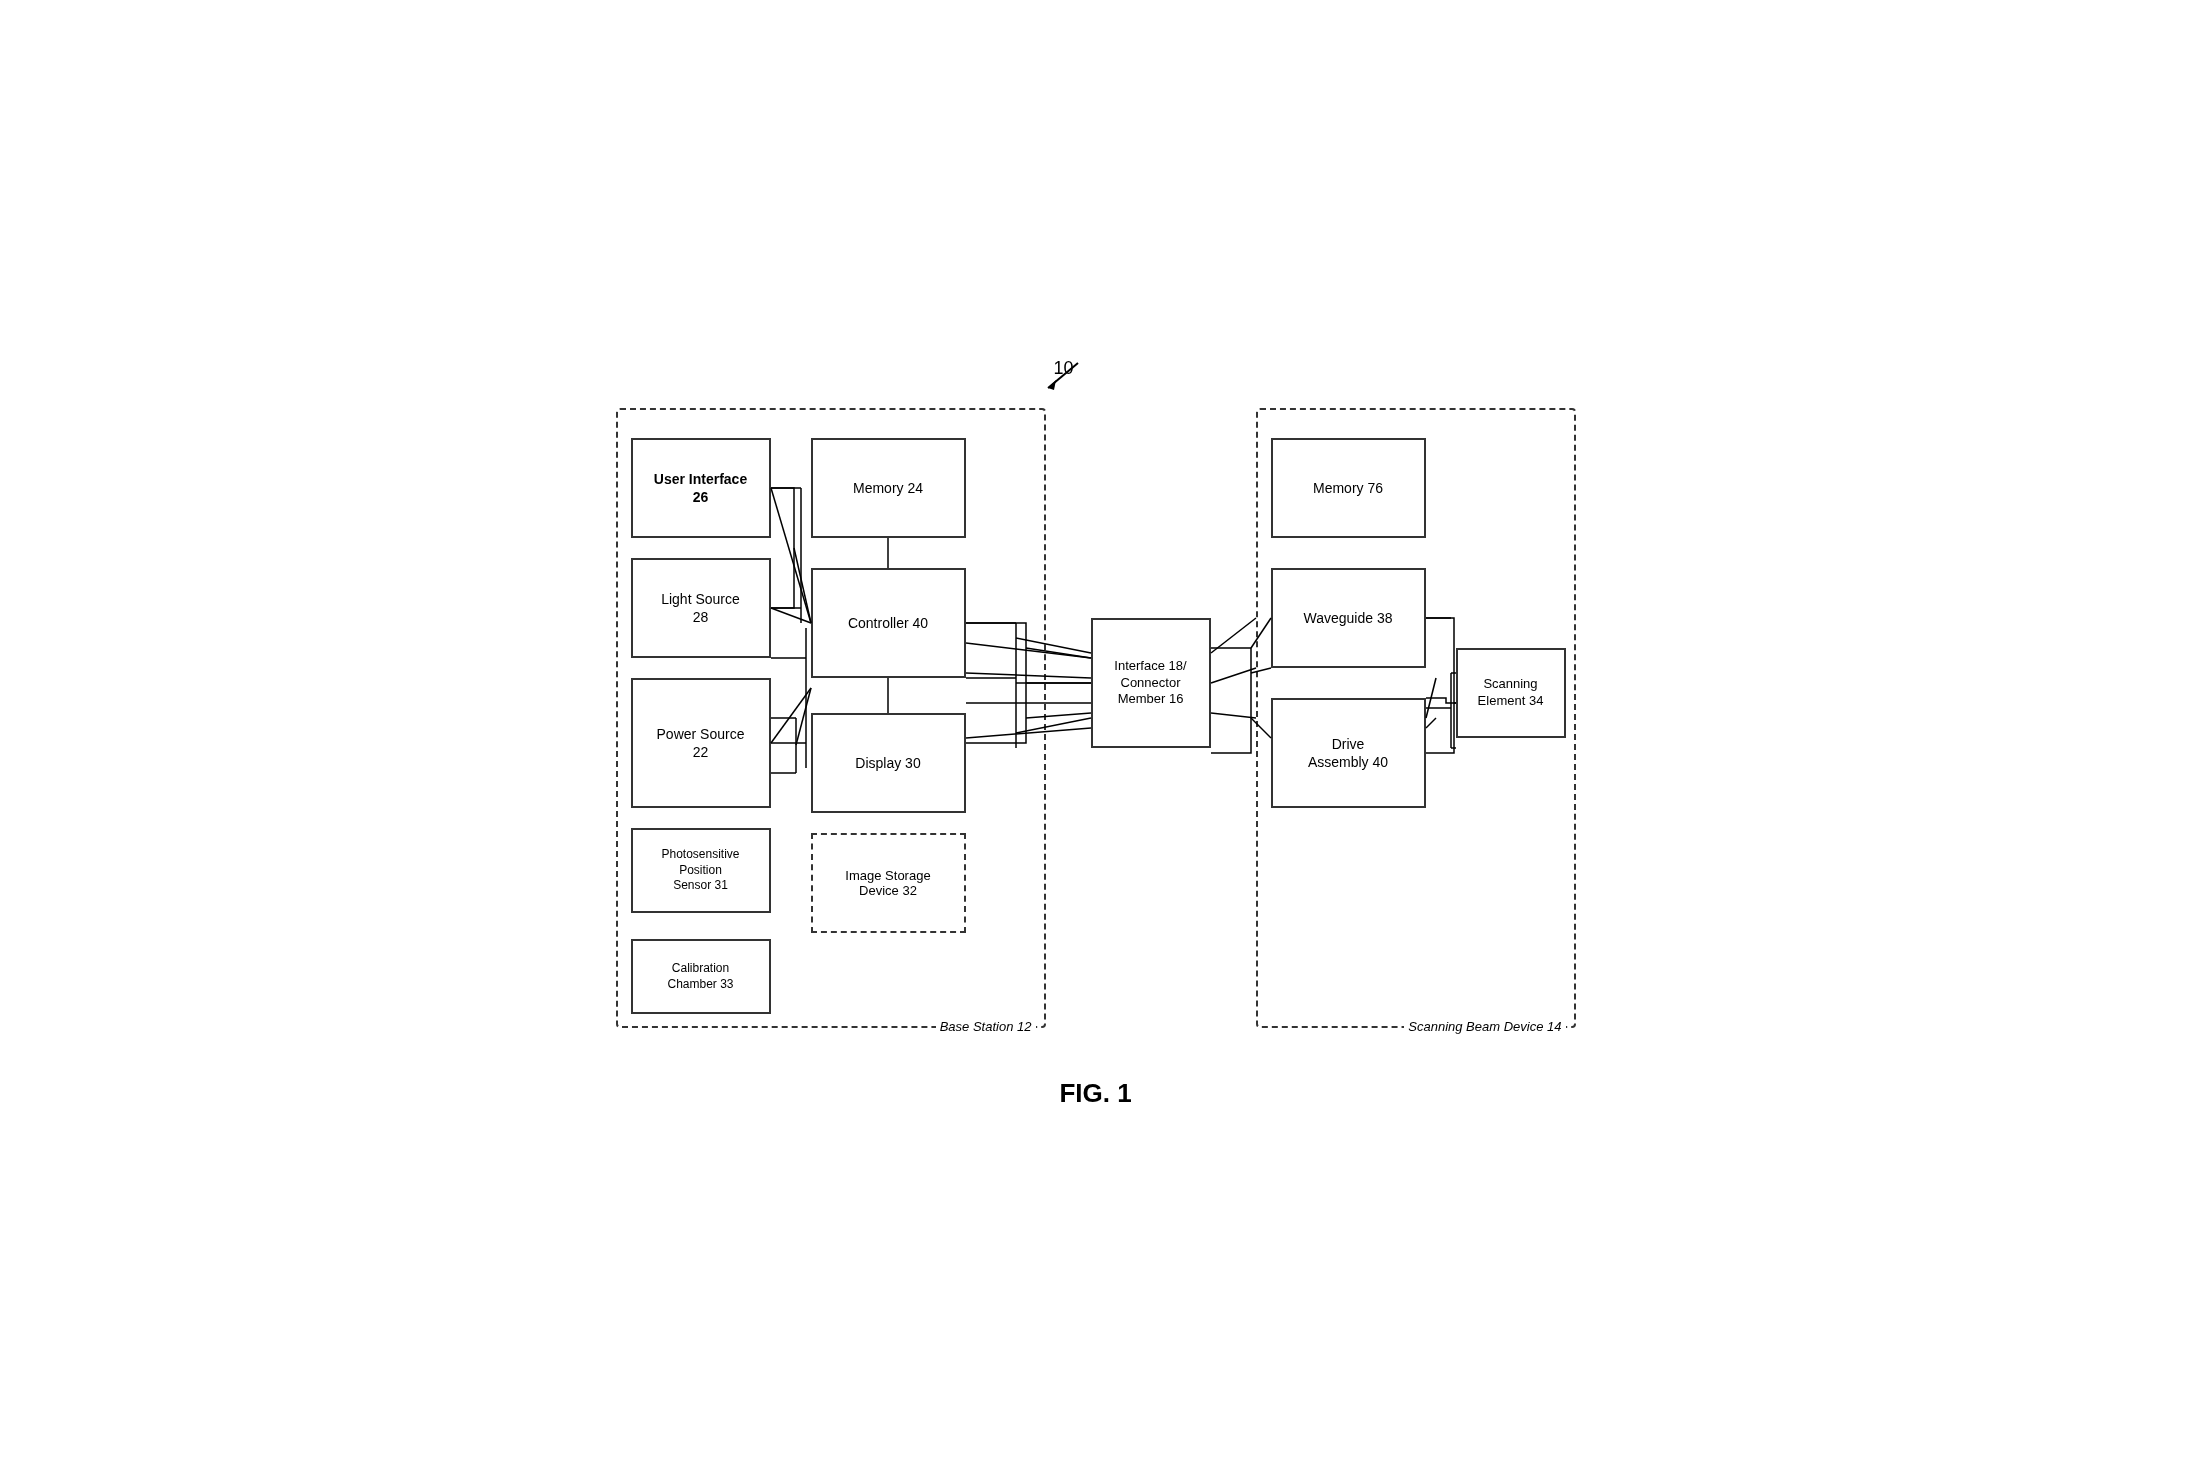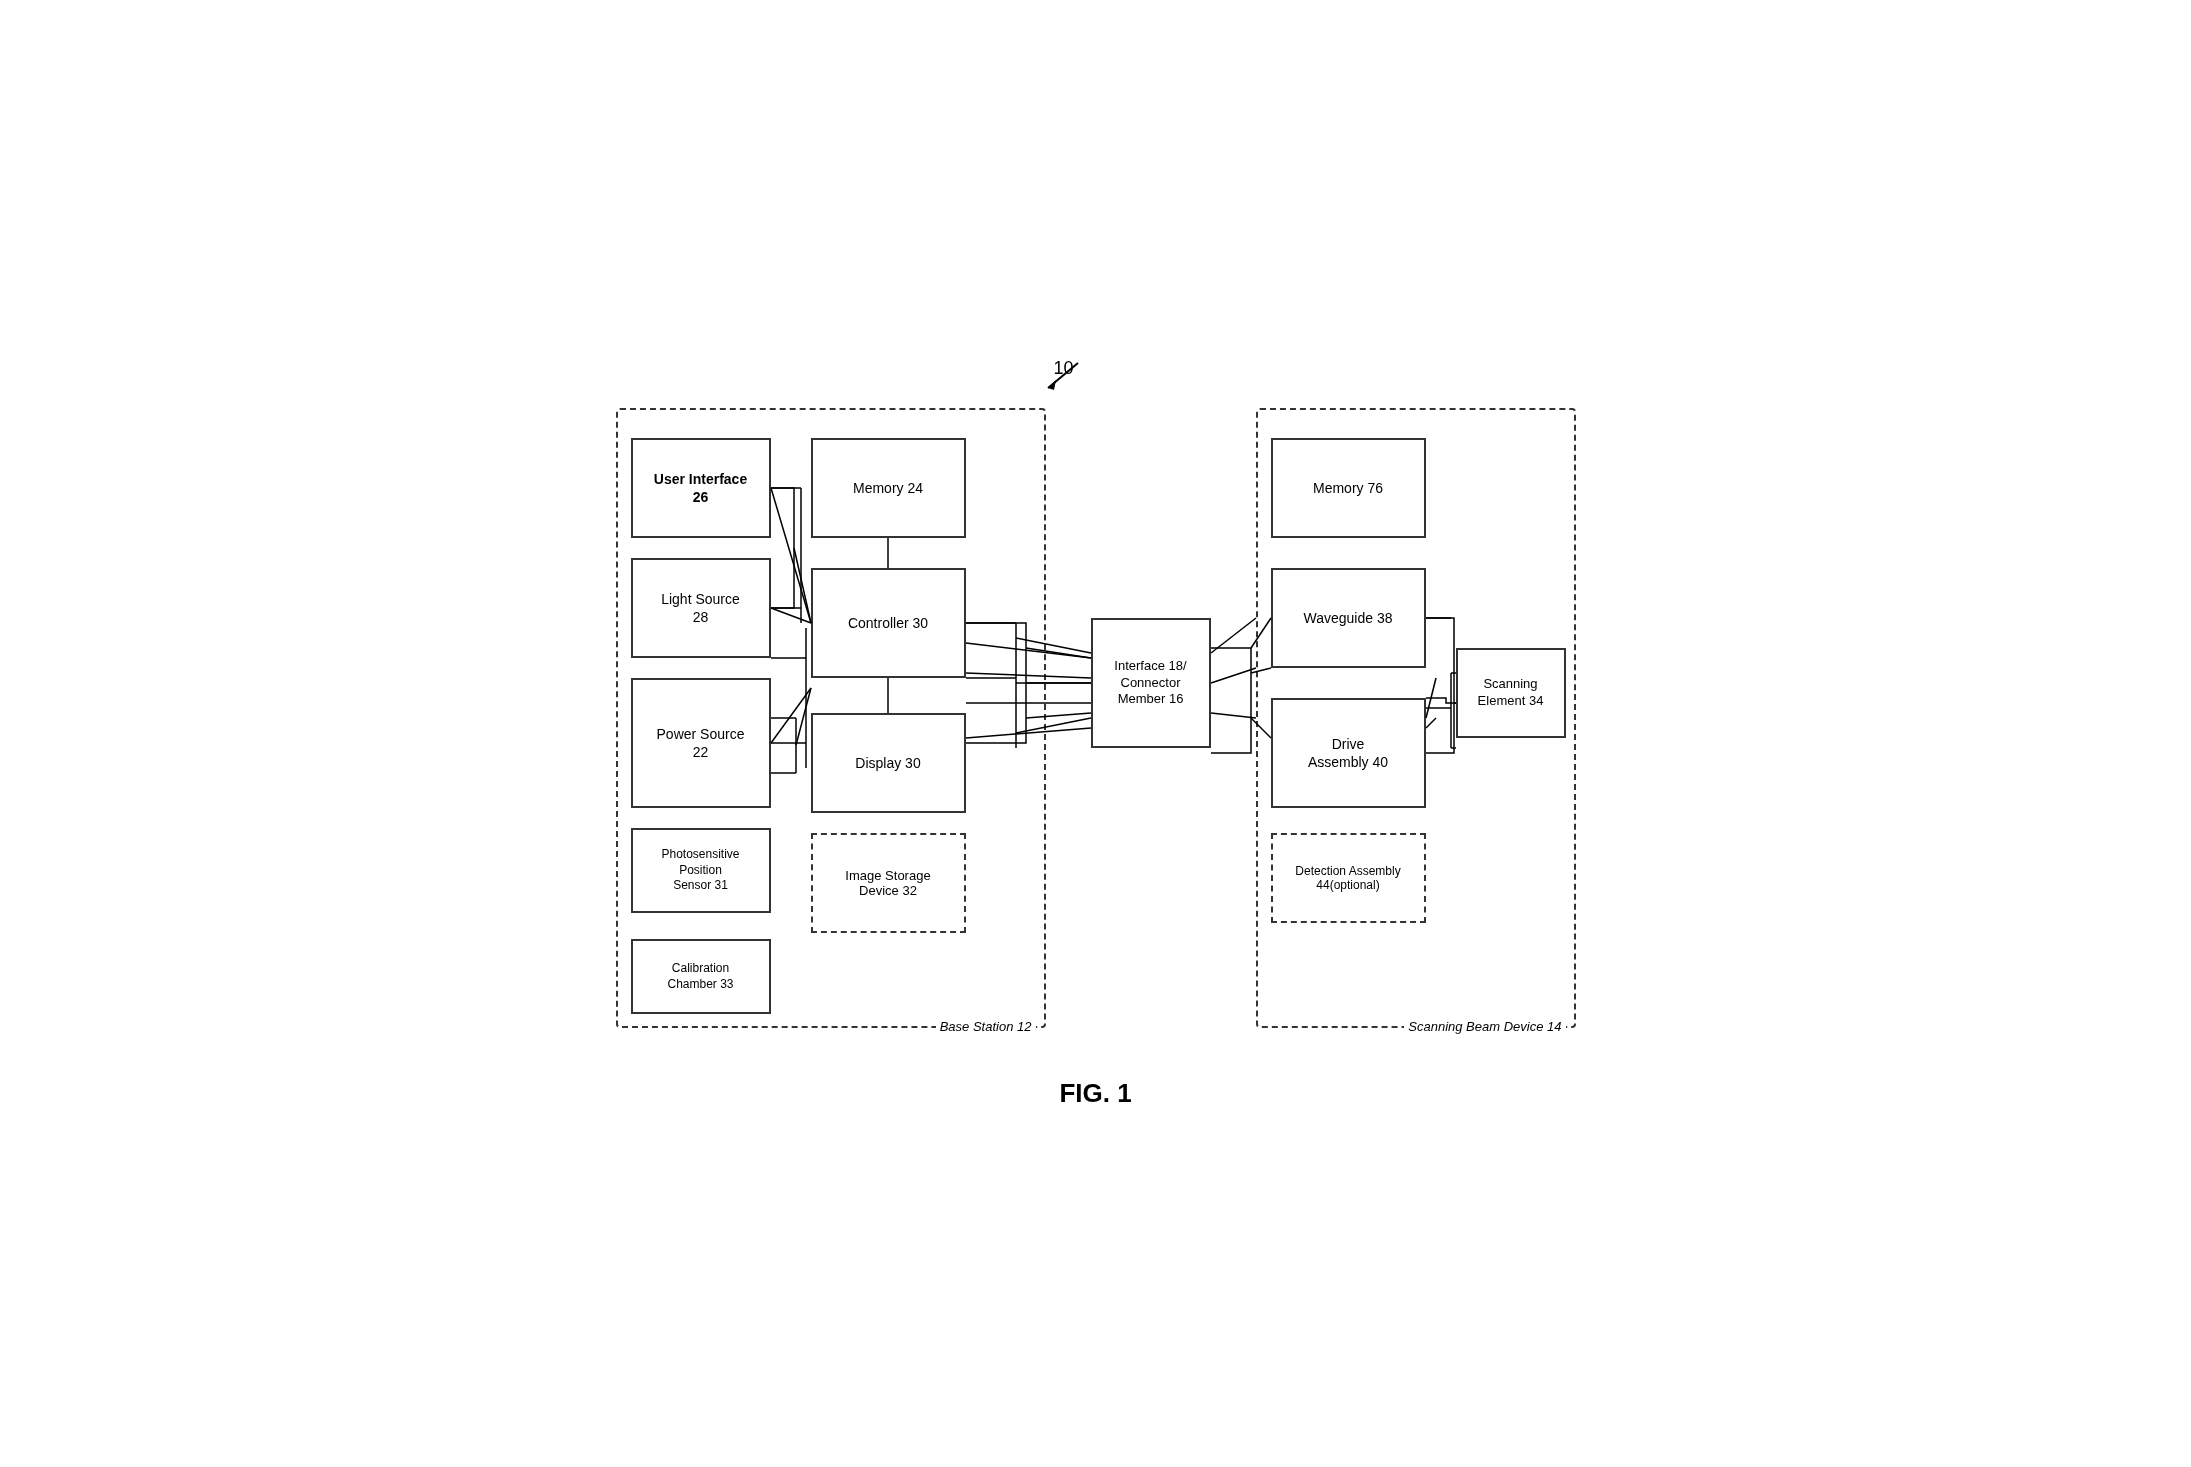--- a/index.html
+++ b/index.html
@@ -94,21 +94,21 @@
 
   <div class="solid-box" style="left:35px; top:565px; width:140px; height:75px;margin-top:16px;">
     <span style="font-size:12px;">Calibration<br>Chamber 33</span>
   </div>
 
   <div class="solid-box" style="left:215px; top:80px; width:155px; height:100px;">
     <span>Memory 24</span>
   </div>
 
   <div class="solid-box" style="left:215px; top:210px; width:155px; height:110px;">
-    <span>Controller 30</span>
+    <span>Controller 40</span>
   </div>
 
   <div class="solid-box" style="left:215px; top:355px; width:155px; height:100px;">
     <span>Display 30</span>
   </div>
 
   <div style="position:absolute; left:215px; top:475px; width:155px; height:100px; border:2px dashed #333; display:flex; align-items:center; justify-content:center; text-align:center; font-size:13px; background:#fff;">
     <span>Image Storage<br>Device 32</span>
   </div>
 
@@ -125,23 +125,20 @@
   </div>
 
   <div class="solid-box" style="left:675px; top:210px; width:155px; height:100px;">
     <span>Waveguide 38</span>
   </div>
 
   <div class="solid-box" style="left:675px; top:340px; width:155px; height:110px;">
     <span>Drive<br>Assembly 40</span>
   </div>
 
-  <div style="position:absolute; left:675px; top:475px; width:155px; height:90px; border:2px dashed #333; display:flex; align-items:center; justify-content:center; text-align:center; font-size:12px; background:#fff;">
-    <span>Detection Assembly<br>44(optional)</span>
-  </div>
 
   <div class="solid-box" style="left:860px; top:290px; width:110px; height:90px;">
     <span style="font-size:13px;">Scanning<br>Element 34</span>
   </div>
 
   <svg class="connections-svg" viewBox="0 0 1000 700">
 
     <line x1="175" y1="130" x2="215" y2="265" stroke="#000" stroke-width="1.5"></line>
 
     <line x1="175" y1="250" x2="215" y2="265" stroke="#000" stroke-width="1.5"></line>

